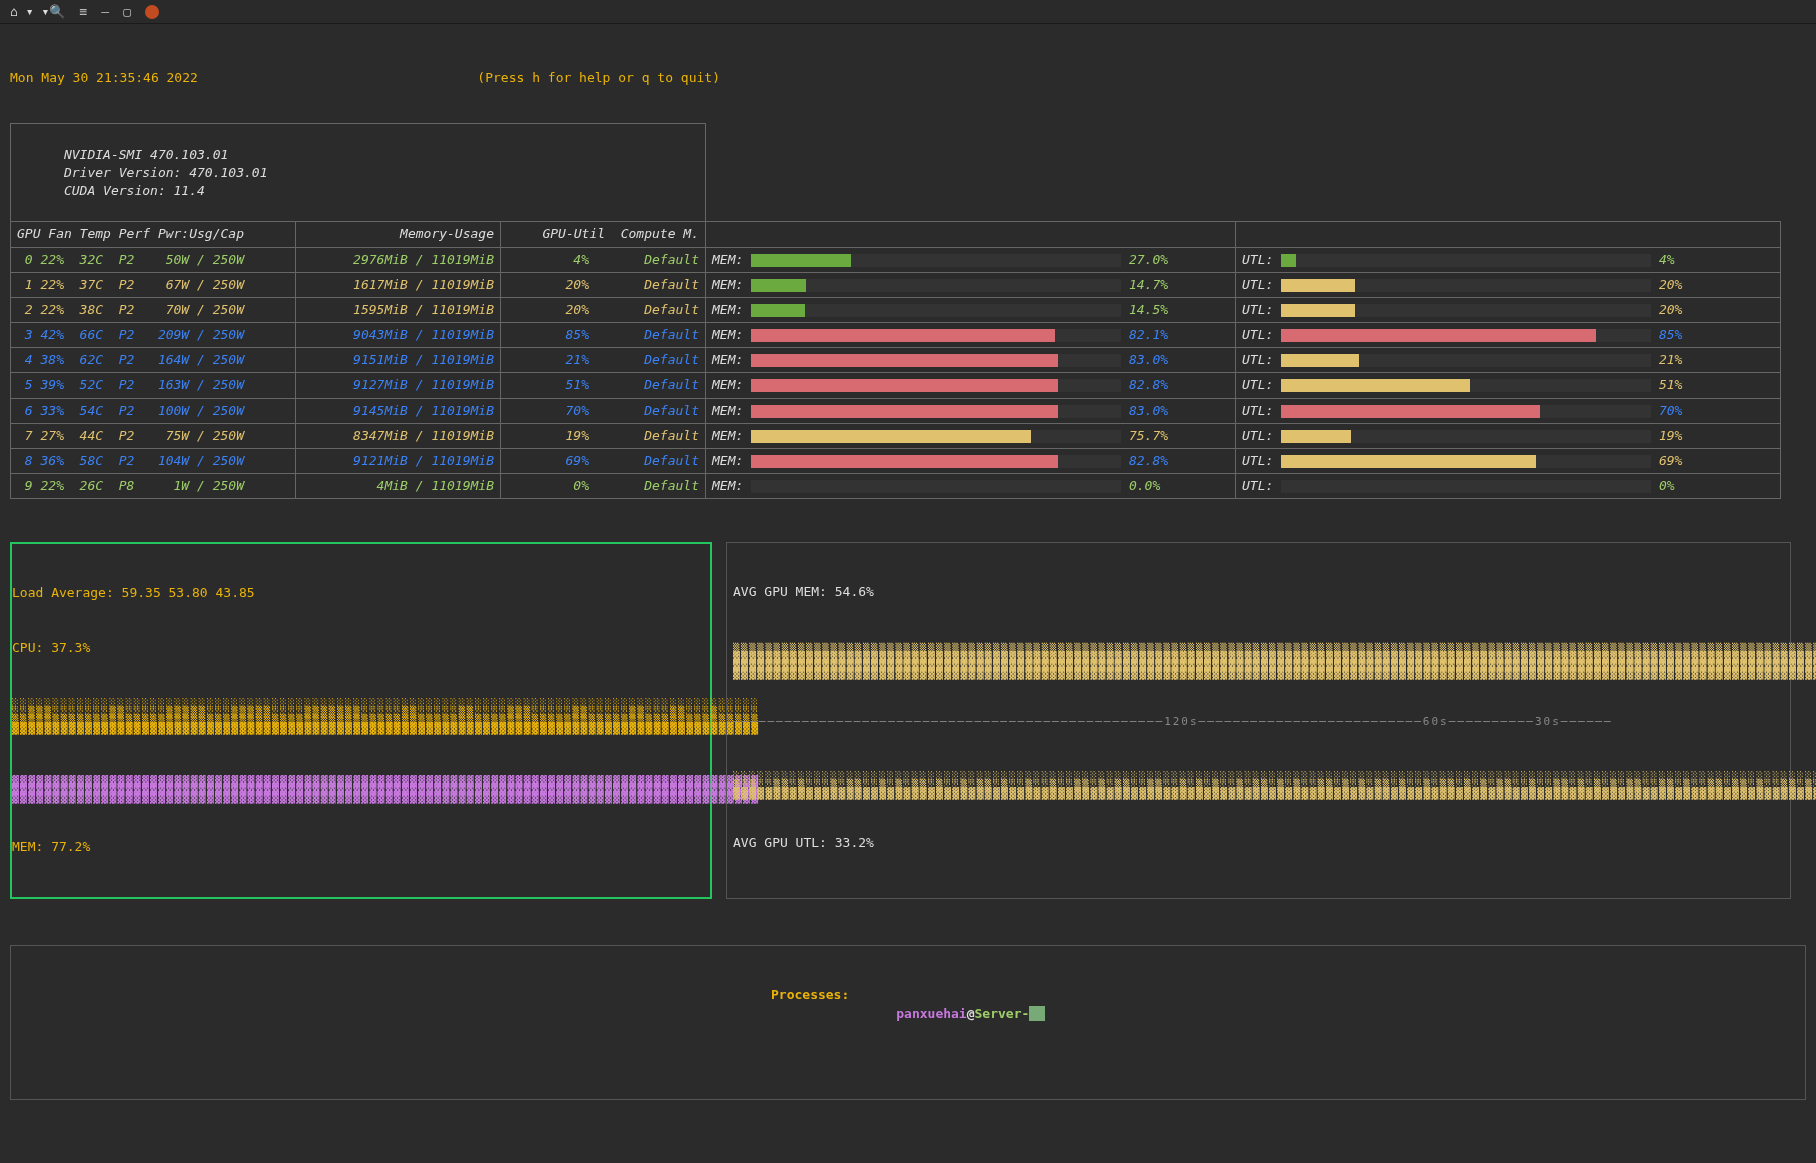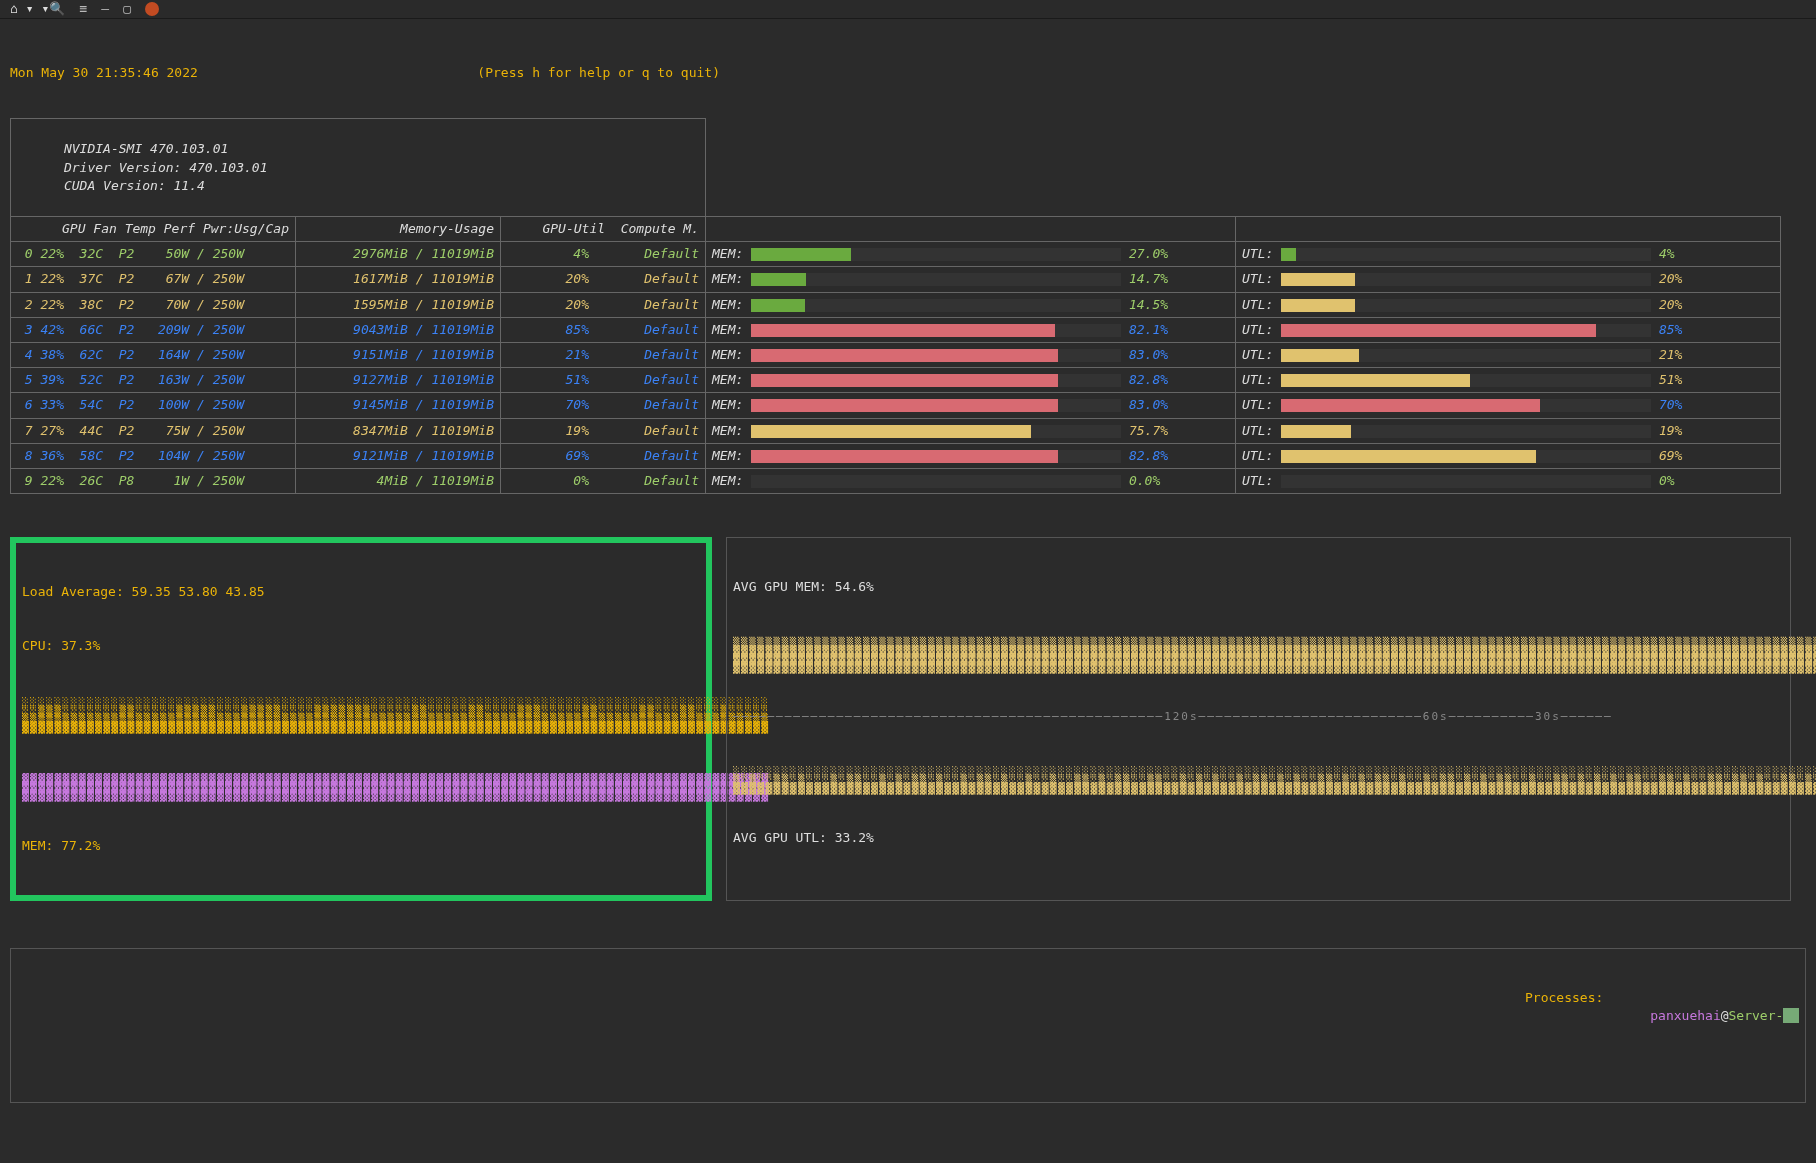--- a/index.html
+++ b/index.html
@@ -76,31 +76,31 @@
 
 <table class="box" id="main-table">
   <tbody><tr>
     <td colspan="3" class="c-white">
       <span>NVIDIA-SMI 470.103.01</span>&nbsp;&nbsp;
       <span>Driver Version: 470.103.01</span>&nbsp;&nbsp;
       <span>CUDA Version: 11.4</span>
     </td>
   </tr>
   <tr class="c-white">
-    <td style="width:285px;text-align:right;">GPU Fan Temp Perf Pwr:Usg/Cap</td>
+    <td style="width:285px;">GPU Fan Temp Perf Pwr:Usg/Cap</td>
     <td style="width:205px; text-align:right;">Memory-Usage</td>
     <td style="width:205px; text-align:right;">GPU-Util  Compute M.</td>
     <td style="width:530px;"></td>
     <td style="width:545px;"></td>
   </tr>
   </tbody><tbody id="gpu-rows"><tr><td class="c-green"> 0 22%  32C  P2    50W / 250W</td><td class="c-green right-label" style="text-align:right;">2976MiB / 11019MiB</td><td class="c-green" style="text-align:right;"><span style="display:inline-block;width:60px;text-align:right;">4%</span><span style="display:inline-block;width:110px;text-align:right;">Default</span></td><td><span class="c-white">MEM:</span> <span class="bar-bg" style="width:370px;"><span class="bar-fill bg-green" style="width:27%;"></span></span> <span class="c-green">27.0%</span></td><td><span class="c-white">UTL:</span> <span class="bar-bg" style="width:370px;"><span class="bar-fill bg-green" style="width:4%;"></span></span> <span class="c-green">4%</span></td></tr><tr><td class="c-yellow"> 1 22%  37C  P2    67W / 250W</td><td class="c-yellow right-label" style="text-align:right;">1617MiB / 11019MiB</td><td class="c-yellow" style="text-align:right;"><span style="display:inline-block;width:60px;text-align:right;">20%</span><span style="display:inline-block;width:110px;text-align:right;">Default</span></td><td><span class="c-white">MEM:</span> <span class="bar-bg" style="width:370px;"><span class="bar-fill bg-green" style="width:14.7%;"></span></span> <span class="c-green">14.7%</span></td><td><span class="c-white">UTL:</span> <span class="bar-bg" style="width:370px;"><span class="bar-fill bg-yellow" style="width:20%;"></span></span> <span class="c-yellow">20%</span></td></tr><tr><td class="c-yellow"> 2 22%  38C  P2    70W / 250W</td><td class="c-yellow right-label" style="text-align:right;">1595MiB / 11019MiB</td><td class="c-yellow" style="text-align:right;"><span style="display:inline-block;width:60px;text-align:right;">20%</span><span style="display:inline-block;width:110px;text-align:right;">Default</span></td><td><span class="c-white">MEM:</span> <span class="bar-bg" style="width:370px;"><span class="bar-fill bg-green" style="width:14.5%;"></span></span> <span class="c-green">14.5%</span></td><td><span class="c-white">UTL:</span> <span class="bar-bg" style="width:370px;"><span class="bar-fill bg-yellow" style="width:20%;"></span></span> <span class="c-yellow">20%</span></td></tr><tr><td class="c-red"> 3 42%  66C  P2   209W / 250W</td><td class="c-red right-label" style="text-align:right;">9043MiB / 11019MiB</td><td class="c-red" style="text-align:right;"><span style="display:inline-block;width:60px;text-align:right;">85%</span><span style="display:inline-block;width:110px;text-align:right;">Default</span></td><td><span class="c-white">MEM:</span> <span class="bar-bg" style="width:370px;"><span class="bar-fill bg-red" style="width:82.1%;"></span></span> <span class="c-red">82.1%</span></td><td><span class="c-white">UTL:</span> <span class="bar-bg" style="width:370px;"><span class="bar-fill bg-red" style="width:85%;"></span></span> <span class="c-red">85%</span></td></tr><tr><td class="c-red"> 4 38%  62C  P2   164W / 250W</td><td class="c-red right-label" style="text-align:right;">9151MiB / 11019MiB</td><td class="c-red" style="text-align:right;"><span style="display:inline-block;width:60px;text-align:right;">21%</span><span style="display:inline-block;width:110px;text-align:right;">Default</span></td><td><span class="c-white">MEM:</span> <span class="bar-bg" style="width:370px;"><span class="bar-fill bg-red" style="width:83%;"></span></span> <span class="c-red">83.0%</span></td><td><span class="c-white">UTL:</span> <span class="bar-bg" style="width:370px;"><span class="bar-fill bg-yellow" style="width:21%;"></span></span> <span class="c-yellow">21%</span></td></tr><tr><td class="c-red"> 5 39%  52C  P2   163W / 250W</td><td class="c-red right-label" style="text-align:right;">9127MiB / 11019MiB</td><td class="c-red" style="text-align:right;"><span style="display:inline-block;width:60px;text-align:right;">51%</span><span style="display:inline-block;width:110px;text-align:right;">Default</span></td><td><span class="c-white">MEM:</span> <span class="bar-bg" style="width:370px;"><span class="bar-fill bg-red" style="width:82.8%;"></span></span> <span class="c-red">82.8%</span></td><td><span class="c-white">UTL:</span> <span class="bar-bg" style="width:370px;"><span class="bar-fill bg-yellow" style="width:51%;"></span></span> <span class="c-yellow">51%</span></td></tr><tr><td class="c-red"> 6 33%  54C  P2   100W / 250W</td><td class="c-red right-label" style="text-align:right;">9145MiB / 11019MiB</td><td class="c-red" style="text-align:right;"><span style="display:inline-block;width:60px;text-align:right;">70%</span><span style="display:inline-block;width:110px;text-align:right;">Default</span></td><td><span class="c-white">MEM:</span> <span class="bar-bg" style="width:370px;"><span class="bar-fill bg-red" style="width:83%;"></span></span> <span class="c-red">83.0%</span></td><td><span class="c-white">UTL:</span> <span class="bar-bg" style="width:370px;"><span class="bar-fill bg-red" style="width:70%;"></span></span> <span class="c-red">70%</span></td></tr><tr><td class="c-yellow"> 7 27%  44C  P2    75W / 250W</td><td class="c-yellow right-label" style="text-align:right;">8347MiB / 11019MiB</td><td class="c-yellow" style="text-align:right;"><span style="display:inline-block;width:60px;text-align:right;">19%</span><span style="display:inline-block;width:110px;text-align:right;">Default</span></td><td><span class="c-white">MEM:</span> <span class="bar-bg" style="width:370px;"><span class="bar-fill bg-yellow" style="width:75.7%;"></span></span> <span class="c-yellow">75.7%</span></td><td><span class="c-white">UTL:</span> <span class="bar-bg" style="width:370px;"><span class="bar-fill bg-yellow" style="width:19%;"></span></span> <span class="c-yellow">19%</span></td></tr><tr><td class="c-red"> 8 36%  58C  P2   104W / 250W</td><td class="c-red right-label" style="text-align:right;">9121MiB / 11019MiB</td><td class="c-red" style="text-align:right;"><span style="display:inline-block;width:60px;text-align:right;">69%</span><span style="display:inline-block;width:110px;text-align:right;">Default</span></td><td><span class="c-white">MEM:</span> <span class="bar-bg" style="width:370px;"><span class="bar-fill bg-red" style="width:82.8%;"></span></span> <span class="c-red">82.8%</span></td><td><span class="c-white">UTL:</span> <span class="bar-bg" style="width:370px;"><span class="bar-fill bg-yellow" style="width:69%;"></span></span> <span class="c-yellow">69%</span></td></tr><tr><td class="c-green"> 9 22%  26C  P8     1W / 250W</td><td class="c-green right-label" style="text-align:right;">4MiB / 11019MiB</td><td class="c-green" style="text-align:right;"><span style="display:inline-block;width:60px;text-align:right;">0%</span><span style="display:inline-block;width:110px;text-align:right;">Default</span></td><td><span class="c-white">MEM:</span> <span class="bar-bg" style="width:370px;"><span class="bar-fill bg-green" style="width:0%;"></span></span> <span class="c-green">0.0%</span></td><td><span class="c-white">UTL:</span> <span class="bar-bg" style="width:370px;"><span class="bar-fill bg-green" style="width:0%;"></span></span> <span class="c-green">0%</span></td></tr></tbody>
 </table>
 
 <div class="rowflex" style="gap:14px; margin-top:6px;">
-  <div style="width:702px; border:6px solid #22c55e; padding:4px 6px;">
+  <div style="width:702px; border:2px solid #22c55e; padding:4px 0;">
     <div class="c-cyan">Load Average: 59.35 53.80 43.85</div>
     <div class="c-cyan">CPU: 37.3%</div>
     <div class="ascii-chart c-cyan">
 ░░░░░░░░░░░░░░░░░░░░░░░░░░░░░░░░░░░░░░░░░░░░░░░░░░░░░░░░░░░░░░░░░░░░░░░░░░░░░░░░░░░░░░░░░░░░
 ░░▒▒▒░░░░░░░▒▒░░░░░▒▒▒▒▒░░░▒▒▒▒▒░░░░▒▒▒▒▒▒▒░░░░░▒▒░░░░░▒▒░░░░▒▒▒░░░░░▒▒░░░░░▒▒░░░▒▒░░░▒░░░░░
 ▒▒▒▒▒▒▒▒▒▒▒▒▒▒▒▒▒▒▒▒▒▒▒▒▒▒▒▒▒▒▒▒▒▒▒▒▒▒▒▒▒▒▒▒▒▒▒▒▒▒▒▒▒▒▒▒▒▒▒▒▒▒▒▒▒▒▒▒▒▒▒▒▒▒▒▒▒▒▒▒▒▒▒▒▒▒▒▒▒▒▒▒
 ▓▓▓▓▓▓▓▓▓▓▓▓▓▓▓▓▓▓▓▓▓▓▓▓▓▓▓▓▓▓▓▓▓▓▓▓▓▓▓▓▓▓▓▓▓▓▓▓▓▓▓▓▓▓▓▓▓▓▓▓▓▓▓▓▓▓▓▓▓▓▓▓▓▓▓▓▓▓▓▓▓▓▓▓▓▓▓▓▓▓▓▓</div>
     <div class="ascii-chart c-magenta">
 ▓▓▓▓▓▓▓▓▓▓▓▓▓▓▓▓▓▓▓▓▓▓▓▓▓▓▓▓▓▓▓▓▓▓▓▓▓▓▓▓▓▓▓▓▓▓▓▓▓▓▓▓▓▓▓▓▓▓▓▓▓▓▓▓▓▓▓▓▓▓▓▓▓▓▓▓▓▓▓▓▓▓▓▓▓▓▓▓▓▓▓▓
 ▓▓▓▓▓▓▓▓▓▓▓▓▓▓▓▓▓▓▓▓▓▓▓▓▓▓▓▓▓▓▓▓▓▓▓▓▓▓▓▓▓▓▓▓▓▓▓▓▓▓▓▓▓▓▓▓▓▓▓▓▓▓▓▓▓▓▓▓▓▓▓▓▓▓▓▓▓▓▓▓▓▓▓▓▓▓▓▓▓▓▓▓
@@ -118,21 +118,21 @@
     <div class="c-dim" style="font-size:11px; letter-spacing:2px;">──────────────────────────────────────────────────120s──────────────────────────60s──────────30s──────</div>
     <div class="ascii-chart c-yellow">
 ░░░░░░░░░░░░░░░░░░░░░░░░░░░░░░░░░░░░░░░░░░░░░░░░░░░░░░░░░░░░░░░░░░░░░░░░░░░░░░░░░░░░░░░░░░░░░░░░░░░░░░░░░░░░░░░░░░░░░░░░░░░░░░░░░░░░░░░░░░░░░
 ▒░▒░░▒▒░▒░░░▒░▒▒░░▒░▒░▒▒░▒░░▒░▒▒░▒░░▒░░▒░░▒▒░▒░▒▒░░▒▒░░▒░▒░▒░░▒░▒▒░▒░▒░░▒▒░▒░▒░▒▒░▒░░▒░▒▒░▒░▒░▒▒░░▒░░▒▒░▒░▒░▒░▒▒░░▒▒░▒░░▒▒░▒▒░▒░░▒▒░▒░▒░▒▒░▒░░
 ▓▓▓▓▓▓▓▓▓▓▓▓▓▓▓▓▓▓▓▓▓▓▓▓▓▓▓▓▓▓▓▓▓▓▓▓▓▓▓▓▓▓▓▓▓▓▓▓▓▓▓▓▓▓▓▓▓▓▓▓▓▓▓▓▓▓▓▓▓▓▓▓▓▓▓▓▓▓▓▓▓▓▓▓▓▓▓▓▓▓▓▓▓▓▓▓▓▓▓▓▓▓▓▓▓▓▓▓▓▓▓▓▓▓▓▓▓▓▓▓▓▓▓▓▓▓▓▓▓▓▓▓▓▓▓▓▓▓▓▓▓</div>
     <div class="c-white">AVG GPU UTL: 33.2%</div>
   </div>
 </div>
 
 <div style="border:1px solid #555; margin-top:10px; padding:4px 6px;">
-  <div class="rowflex" style="justify-content:flex-end;">
+  <div class="rowflex" style="justify-content:center;font-weight:bold;">
     <span class="c-cyan">Processes:</span>
     <span>
       <span class="c-magenta">panxuehai</span><span class="c-white">@</span><span class="c-green">Server-</span><span style="background:#7a7;color:#222;">&nbsp;&nbsp;</span>
     </span>
   </div>
   
   
 </div>
 
   </div>

